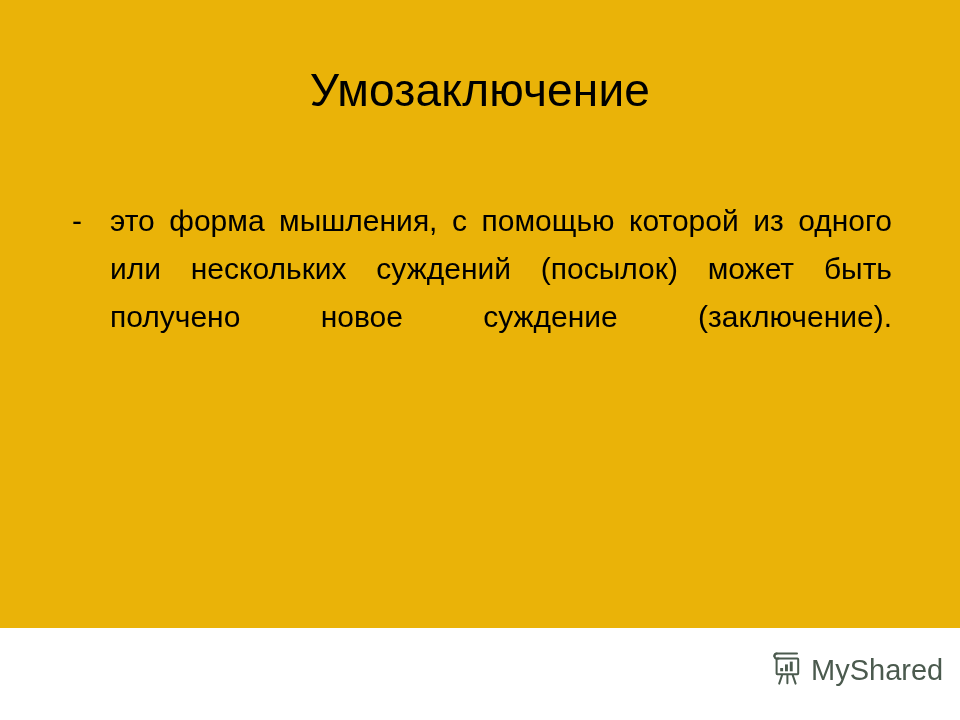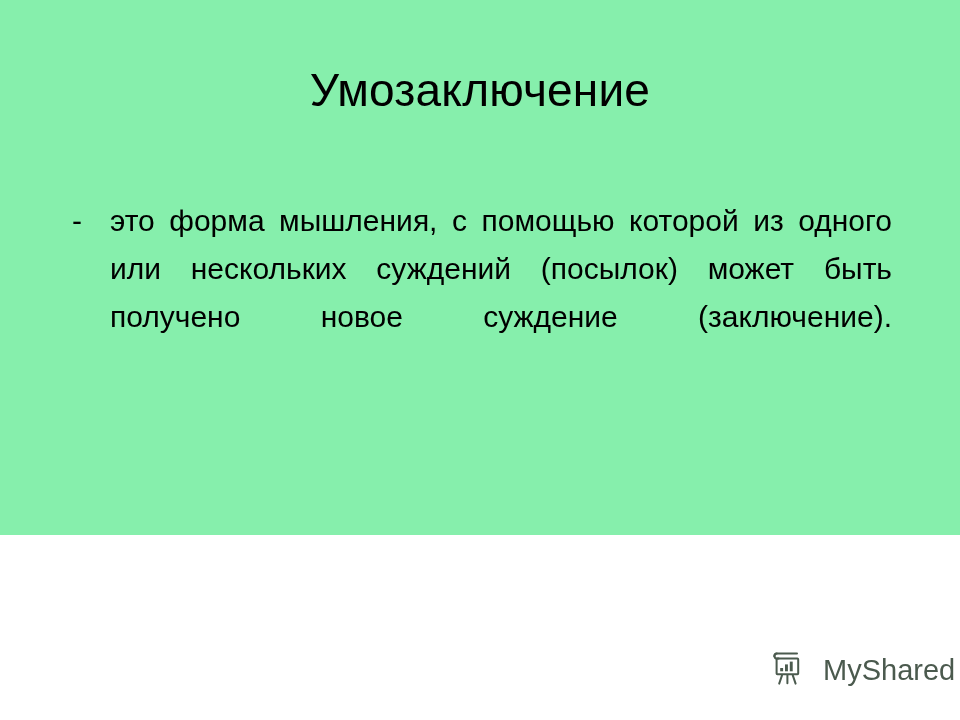--- a/index.html
+++ b/index.html
@@ -13,22 +13,22 @@
     font-family: "Liberation Sans", sans-serif;
     overflow: hidden;
     position: relative;
   }
 
   .slide {
     position: absolute;
     left: 0;
     top: 0;
     width: 960px;
-    height: 535px;
-    background: #86efac;
+    height: 628px;
+    background: #eab308;
   }
 
   
   .slide-title {
     position: absolute;
     left: 0;
     top: 62px;
     width: 960px;
     text-align: center;
     font-size: 46px;
@@ -75,21 +75,21 @@
     width: 100%;
   }
 
   
   .watermark {
     position: absolute;
     left: 770px;
     top: 652px;
     display: flex;
     align-items: center;
-    gap: 19px;
+    gap: 7px;
   }
 
   .watermark-icon {
     width: 34px;
     height: 36px;
     display: block;
     flex: none;
   }
 
   .watermark-label {

